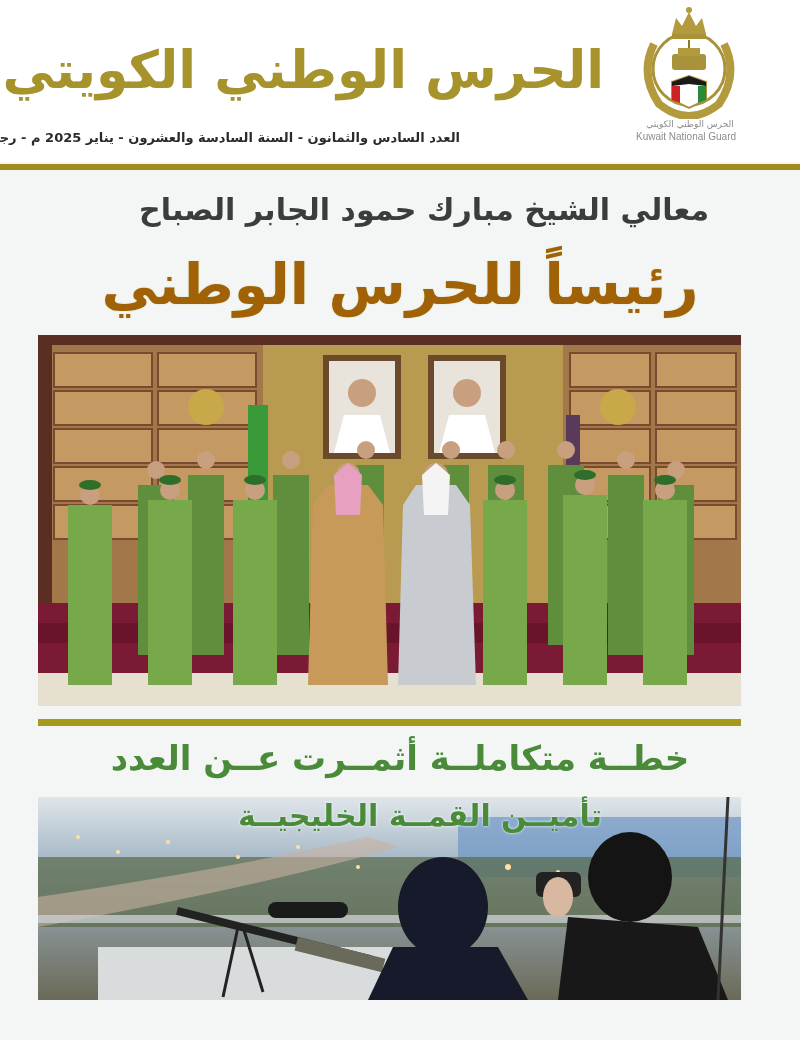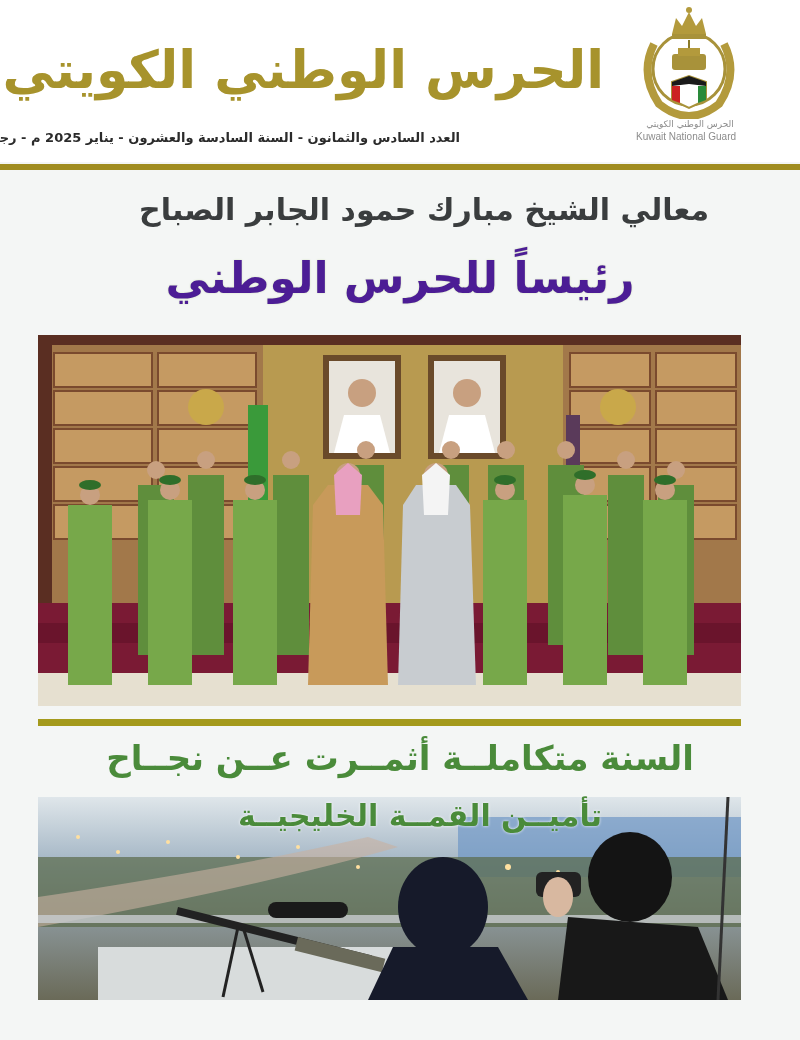--- a/index.html
+++ b/index.html
@@ -5,21 +5,21 @@
   html,body{margin:0;padding:0;}
   body{width:800px;height:1040px;background:#f4f6f5;font-family:"DejaVu Sans",sans-serif;position:relative;overflow:hidden;}
   .header{position:absolute;left:0;top:0;width:800px;height:162px;background:#ffffff;}
   .masthead-title{position:absolute;right:196px;top:40px;font-family:"DejaVu Sans",sans-serif;font-size:52px;font-weight:bold;color:#a7932c;direction:rtl;white-space:nowrap;letter-spacing:1px;}
   .issue-line{position:absolute;right:340px;top:130px;font-size:13px;font-weight:bold;color:#2b2b2b;direction:rtl;white-space:nowrap;}
   .logo{position:absolute;left:634px;top:4px;width:110px;height:115px;}
   .logo-ar{position:absolute;left:640px;top:119px;width:100px;text-align:center;font-size:9px;color:#8c8c8c;direction:rtl;}
   .logo-en{position:absolute;left:636px;top:131px;width:110px;font-family:"Liberation Sans",sans-serif;font-size:10px;color:#8c8c8c;}
   .gold-rule{position:absolute;left:0;top:164px;width:800px;height:6px;background:#a08c20;}
   .headline1{position:absolute;left:0;right:0;top:192px;text-align:center;font-size:30px;font-weight:bold;color:#3a3d3e;direction:rtl;white-space:nowrap;margin-left:48px;}
-  .headline2{position:absolute;left:0;right:0;top:252px;text-align:center;font-size:44px;font-weight:bold;color:#4c1d95;direction:rtl;white-space:nowrap;text-shadow:0 0 2px #cfe0b8;}
+  .headline2{position:absolute;left:0;right:0;top:252px;text-align:center;font-size:56px;font-weight:bold;color:#a16207;direction:rtl;white-space:nowrap;text-shadow:0 0 2px #cfe0b8;}
   .photo1{position:absolute;left:38px;top:335px;width:703px;height:371px;overflow:hidden;background:#8a6a3a;}
   .gold-rule2{position:absolute;left:38px;top:719px;width:703px;height:7px;background:#a49a1c;}
   .headline3{position:absolute;left:0;right:0;top:738px;text-align:center;font-size:34px;font-weight:bold;color:#4a8b3a;direction:rtl;white-space:nowrap;}
   .photo2{position:absolute;left:38px;top:797px;width:703px;height:203px;overflow:hidden;}
   .headline4{position:absolute;left:0;right:0;top:798px;text-align:center;font-size:30px;font-weight:bold;color:#4a8b3a;direction:rtl;white-space:nowrap;z-index:3;text-shadow:0 0 3px #ffffff;margin-left:40px;}
 </style>
 </head>
 <body>
 
 <div class="header"></div>
@@ -156,21 +156,21 @@
     <circle cx="310" cy="140" r="12" fill="#c8a080"></circle>
     <path d="M296 140 L310 128 L324 140 L322 180 L298 180 Z" fill="#e8a0c0"></path>
     <path d="M365 170 L378 150 L418 150 L432 170 L438 350 L360 350 Z" fill="#c8ccd0"></path>
     <circle cx="398" cy="140" r="12" fill="#c8a080"></circle>
     <path d="M384 140 L398 128 L412 140 L410 180 L386 180 Z" fill="#f4f4f4"></path>
   </svg>
 </div>
 
 <div class="gold-rule2"></div>
 
-<div class="headline3">السنة متكاملــة أثمــرت عــن نجــاح</div>
+<div class="headline3">خطــة متكاملــة أثمــرت عــن العدد</div>
 
 <div class="photo2">
   <svg width="703" height="203" viewBox="0 0 703 203">
     <defs>
       <linearGradient id="sky" x1="0" y1="0" x2="0" y2="1">
         <stop offset="0" stop-color="#dfe6ea"></stop>
         <stop offset="0.35" stop-color="#9fb2c2"></stop>
         <stop offset="1" stop-color="#6a6a58"></stop>
       </linearGradient>
     </defs>

